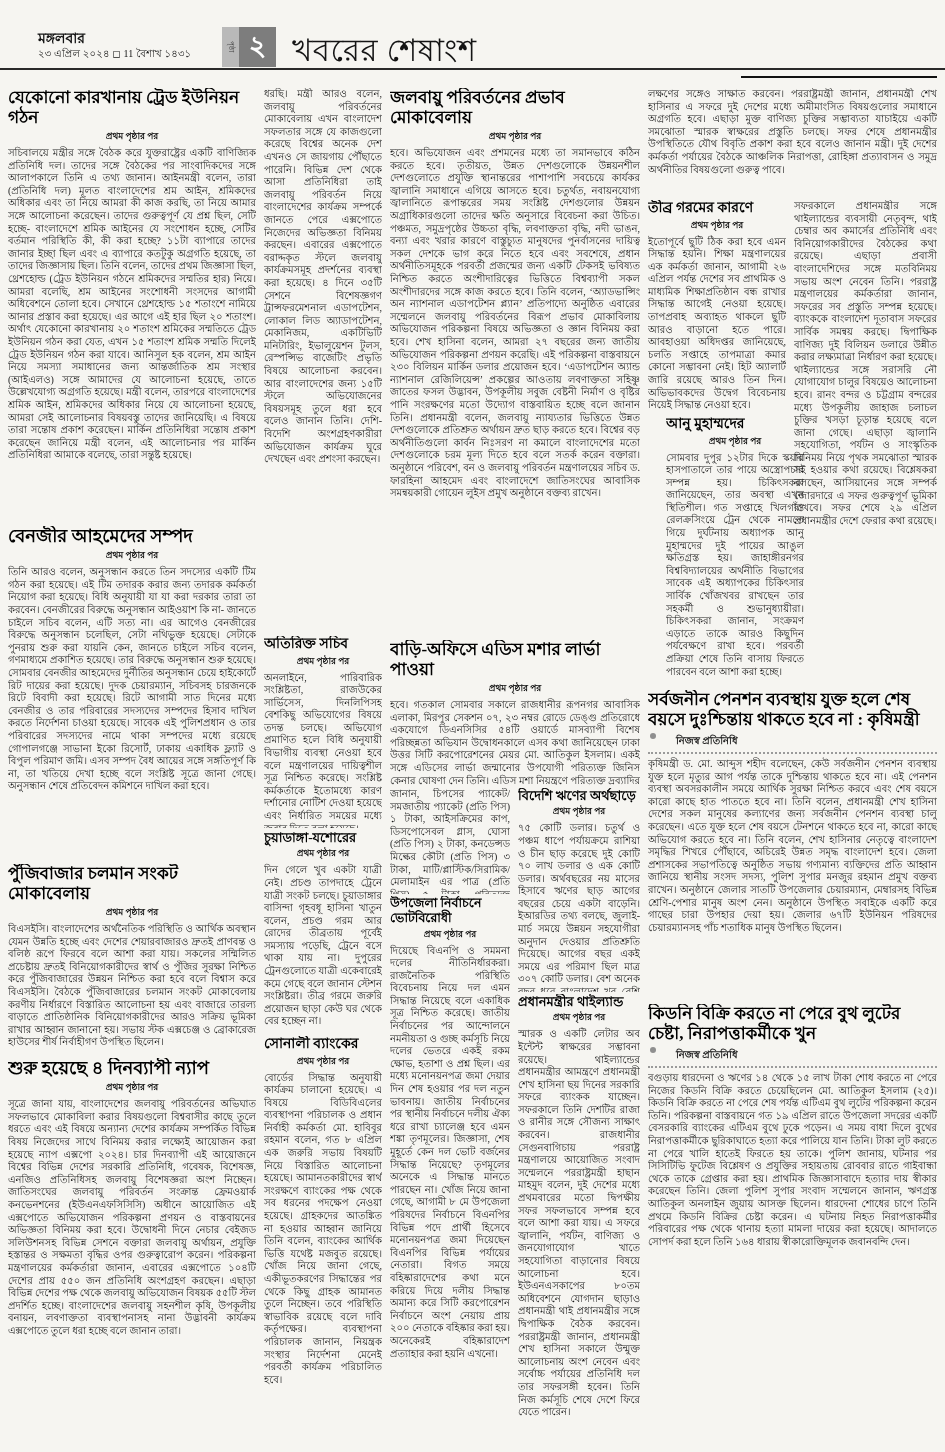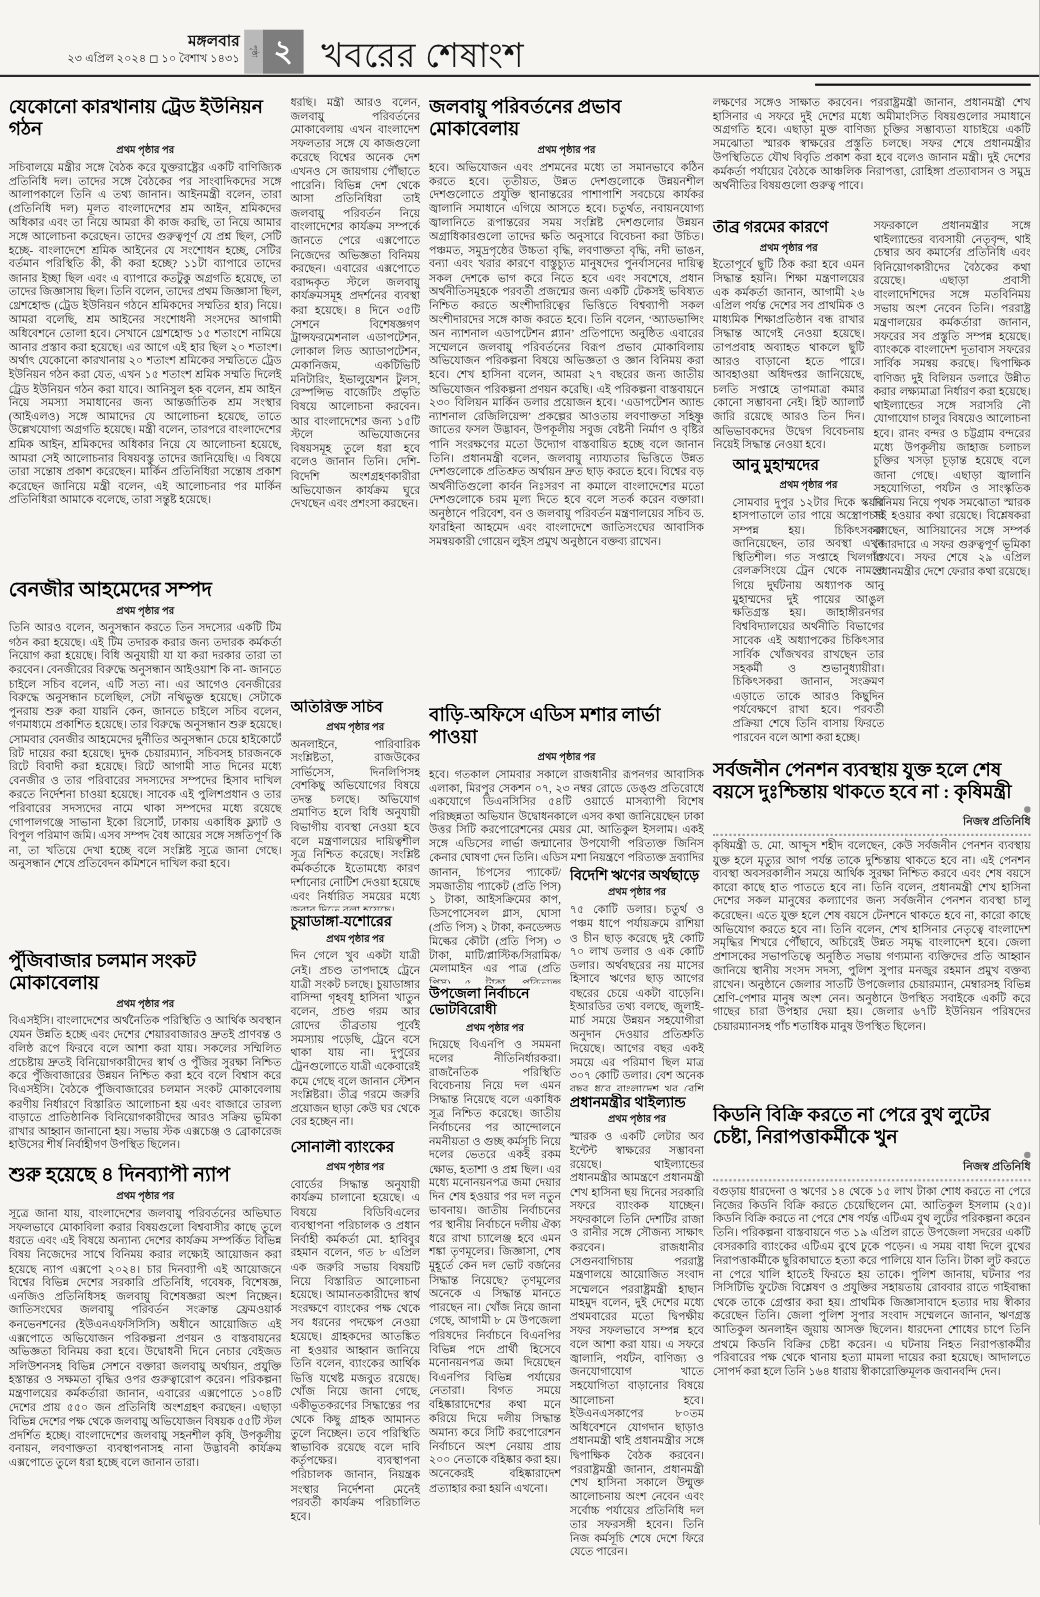--- a/index.html
+++ b/index.html
@@ -1,52 +1,52 @@
 <!DOCTYPE html>
 <html lang="bn"><head>
 <meta charset="utf-8">
 <style>
   html,body{margin:0;padding:0;background:#8a8a8a;}
   #paper{position:relative;width:945px;height:1452px;margin:0 auto;background:#f6f5f1;
          font-family:"Liberation Serif","DejaVu Serif",serif;color:#141414;overflow:hidden;}
   
   #hdr{position:absolute;left:0;top:0;width:945px;height:86px;}
-  .dateblock{position:absolute;right:727px;top:30px;width:180px;text-align:right;line-height:1.25;}
+  .dateblock{position:absolute;right:727px;top:30px;width:180px;line-height:1.25;}
   .weekday{font-weight:700;font-size:14px;}
   .dateline{font-size:10px;letter-spacing:.2px;}
   .pageunit{position:absolute;left:222px;top:27px;height:40px;display:flex;}
   .pagelabel{width:17px;background:#b9b9b9;color:#3c3c3c;font-size:7px;writing-mode:vertical-rl;
              text-align:center;line-height:17px;overflow:hidden;}
   .pagenum{width:37px;background:#7d7d7d;color:#fff;font-weight:700;font-size:27px;
            display:flex;align-items:center;justify-content:center;}
   .sectiontitle{position:absolute;left:292px;top:26px;font-size:31px;font-weight:400;letter-spacing:.5px;}
   .masthead{position:absolute;right:8px;top:22px;width:200px;text-align:center;}
   .tagline{font-size:7px;font-weight:700;letter-spacing:.4px;color:#222;}
   .logo{font-size:35px;font-weight:700;line-height:1.05;letter-spacing:-1px;color:#0a0a0a;}
   .logo-rule{position:absolute;right:8px;top:76px;width:196px;height:2px;background:#111;}
   .hdr-rule{position:absolute;left:0;top:68px;width:945px;height:2px;background:#2a2a2a;}
   
   .art{position:absolute;overflow:hidden;}
   .hl{margin:0 0 1px 0;font-weight:700;text-align:left;line-height:1.18;color:#000000;}
   .cont{text-align:center;font-size:9px;font-weight:700;margin:0 0 3px 0;color:#111;}
-  .byline{font-size:10px;font-weight:700;margin:3px 0 2px 2px;color:#222;display:flex;align-items:flex-end;gap:0;flex-direction:column;}
+  .byline{font-size:10px;font-weight:700;margin:3px 0 2px 2px;color:#222;display:flex;align-items:flex-start;gap:20px;}
   .bull{width:6px;height:6px;background:#8f8f8f;border-radius:50%;display:inline-block;}
   .dotrule{border-top:2px dotted #9a9a9a;margin:1px 0 4px 0;}
   .body{font-size:10px;line-height:12.6px;text-align:justify;color:#1b1b1b;
         text-justify:inter-word;word-break:normal;}
   .body::first-line{}
 </style>
 </head>
 <body>
 
 <div id="paper">
   <header id="hdr">
     <div class="dateblock">
       <div class="weekday">মঙ্গলবার</div>
-      <div class="dateline">২৩ এপ্রিল ২০২৪ ◻ ১০ বৈশাখ ১৪৩১</div>
+      <div class="dateline">২৩ এপ্রিল ২০২৪ ◻ 11 বৈশাখ ১৪৩১</div>
     </div>
     <div class="pageunit">
       <div class="pagelabel">পৃষ্ঠা</div>
       <div class="pagenum">২</div>
     </div>
     <div class="sectiontitle">খবরের শেষাংশ</div>
     <div class="logo-rule"></div>
     <div class="hdr-rule"></div>
   </header>
 

